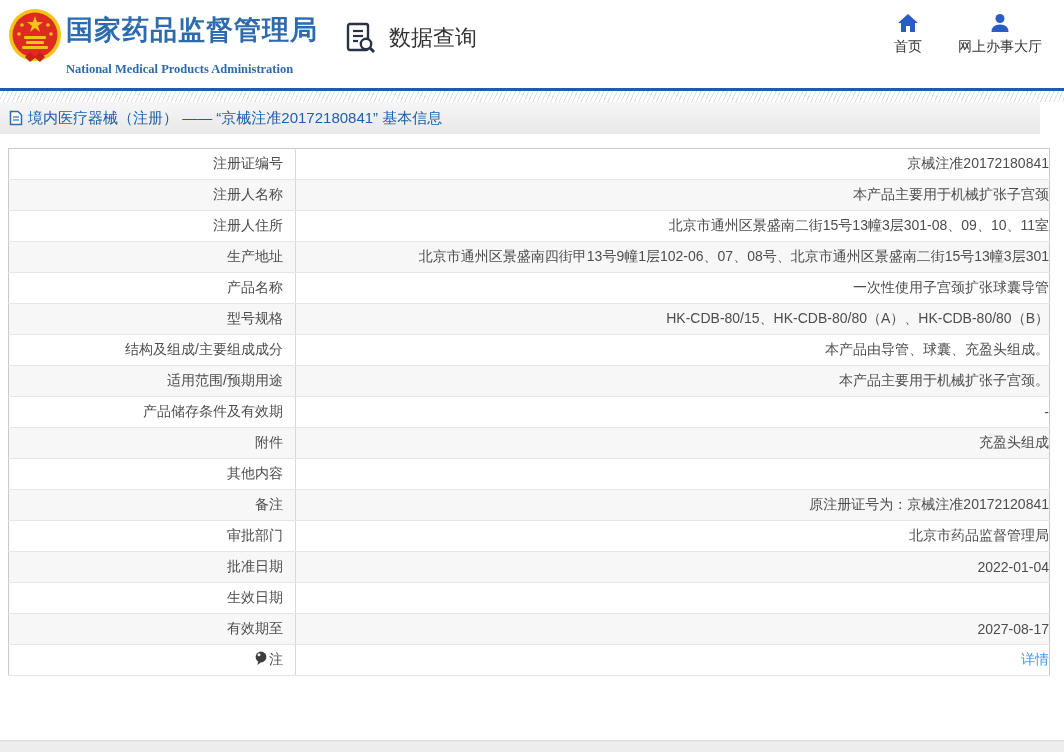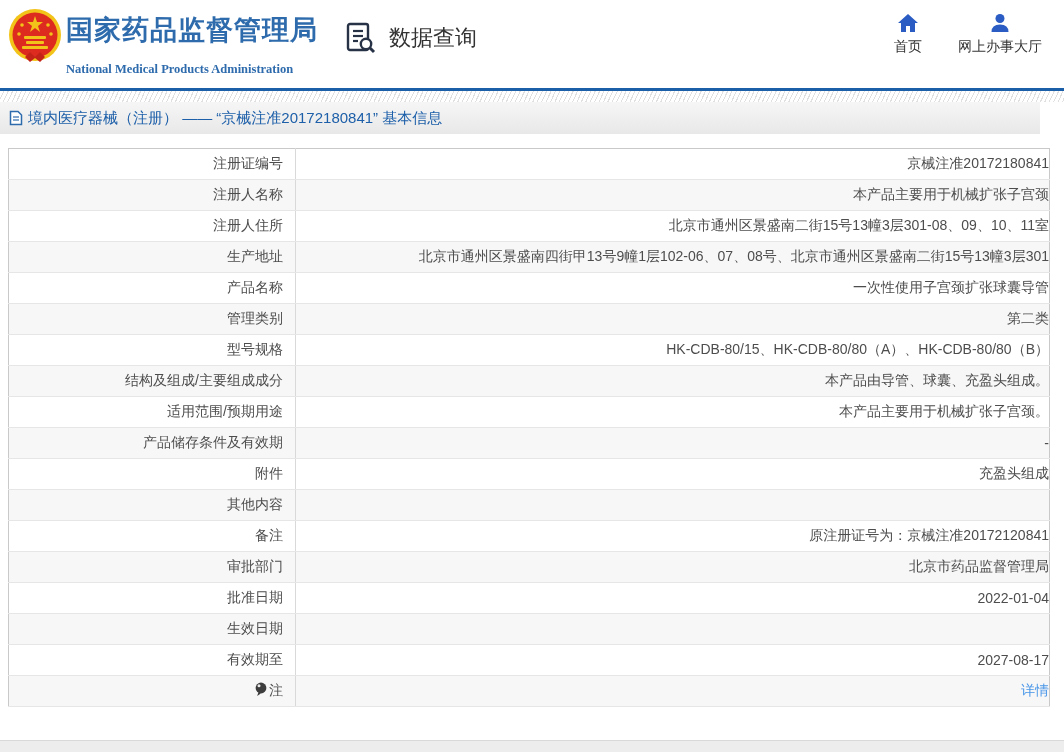--- a/index.html
+++ b/index.html
@@ -128,24 +128,20 @@
       </tr>
       <tr>
         <th>生产地址</th>
         <td>北京市通州区景盛南四街甲13号9幢1层102-06、07、08号、北京市通州区景盛南二街15号13幢3层301</td>
       </tr>
       <tr>
         <th>产品名称</th>
         <td>一次性使用子宫颈扩张球囊导管</td>
       </tr>
       <tr>
-        <th>管理类别</th>
-        <td>第二类</td>
-      </tr>
-      <tr>
         <th>型号规格</th>
         <td>HK-CDB-80/15、HK-CDB-80/80（A）、HK-CDB-80/80（B）</td>
       </tr>
       <tr>
         <th>结构及组成/主要组成成分</th>
         <td>本产品由导管、球囊、充盈头组成。</td>
       </tr>
       <tr>
         <th>适用范围/预期用途</th>
         <td>本产品主要用于机械扩张子宫颈。</td>

